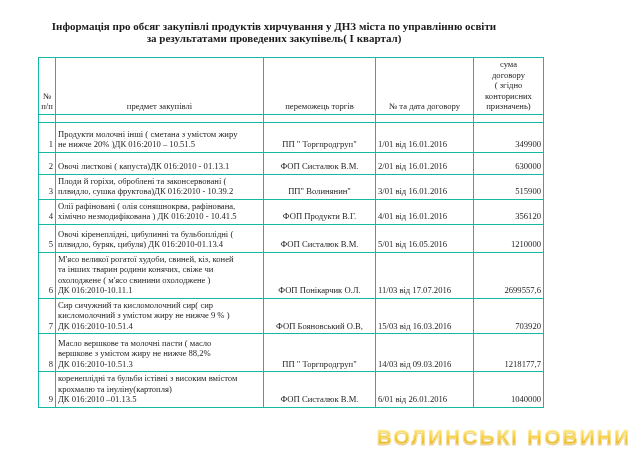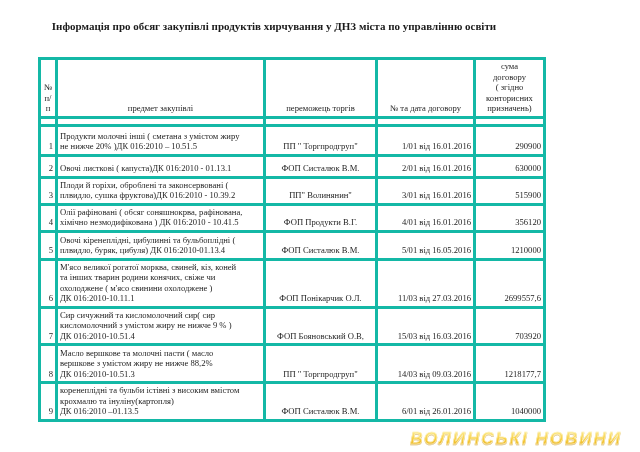--- a/index.html
+++ b/index.html
@@ -10,63 +10,63 @@
   .doc-title{
     position:absolute;top:20px;left:0;width:548px;text-align:center;
     font-weight:bold;font-size:11px;line-height:12px;color:#1b1b1b;
   }
   .proc-table{
     position:absolute;left:38px;top:57px;width:505px;
     border-collapse:collapse;table-layout:fixed;
     font-size:8.6px;line-height:10.5px;color:#1e1e1e;
   }
   .proc-table td{
-    border:3px solid #14b8a6;vertical-align:bottom;
+    border:1px solid #14b8a6;vertical-align:bottom;
     padding:1px 2px 2px 2px;overflow:hidden;box-sizing:border-box;
   }
   .col-num{width:17px;}
   .col-item{width:208px;}
   .col-winner{width:112px;}
   .col-contract{width:98px;}
   .col-sum{width:70px;}
   .cell-pre{white-space:pre-line;}
   .hdr{ text-align:center;}
   .cell-num{text-align:right;padding-right:3px;}
   .cell-item{text-align:left;padding-left:4px;margin-left:36px;}
   .cell-winner{text-align:center;}
-  .cell-contract{text-align:right;padding-left:4px;}
+  .cell-contract{text-align:left;padding-left:4px;}
   .cell-sum{text-align:right;padding-right:4px;}
   tr.hrow{height:51px;}
   tr.empty-row{height:8px;}
   tr.r1{height:30px;}
   tr.r2{height:22px;}
   tr.r3{height:22px;}
   tr.r4{height:22px;}
   tr.r5{height:28px;}
   tr.r6{height:45px;}
   tr.r7{height:35px;}
   tr.r8{height:38px;}
   tr.r9{height:27px;}
   .watermark{
-    position:absolute;right:18px;bottom:3px;
+    position:absolute;right:9px;bottom:3px;
     font-family:"Liberation Sans","DejaVu Sans",sans-serif;
-    font-weight:bold;font-size:17px;letter-spacing:2px;
+    font-weight:bold;font-size:21px;letter-spacing:2px;
     -webkit-background-clip:text;background-clip:text;color:transparent;
     -webkit-text-stroke:0.5px rgba(255,250,220,0.85);
     filter:drop-shadow(0 1px 0 rgba(190,140,20,0.45));
-    font-style:italic;
   }
 </style>
 </head>
 <body>
 
 <div class="page">
 
   <div class="doc-title">
     <div>Інформація про обсяг  закупівлі продуктів хирчування у ДНЗ міста по управлінню освіти</div>
+    <div>за результатами проведених закупівель( І квартал)</div>
   </div>
 
   <table class="proc-table">
     <colgroup>
       <col class="col-num">
         <col class="col-item">
         <col class="col-winner">
         <col class="col-contract">
         <col class="col-sum">
     </colgroup>
@@ -89,61 +89,61 @@
           <td></td>
           <td></td>
           <td></td>
       </tr>
       <tr class="r1">
         <td class="cell-num">1</td>
         <td class="cell-item cell-pre">Продукти молочні інші ( сметана з умістом жиру
 не нижче 20% )ДК 016:2010 – 10.51.5</td>
         <td class="cell-winner">ПП " Торгпродгруп"</td>
         <td class="cell-contract">1/01 від 16.01.2016</td>
-        <td class="cell-sum">290900</td>
+        <td class="cell-sum">349900</td>
       </tr>
       <tr class="r2">
         <td class="cell-num">2</td>
         <td class="cell-item cell-pre">Овочі листкові ( капуста)ДК 016:2010 - 01.13.1</td>
         <td class="cell-winner">ФОП Систалюк В.М.</td>
         <td class="cell-contract">2/01 від 16.01.2016</td>
         <td class="cell-sum">630000</td>
       </tr>
       <tr class="r3">
         <td class="cell-num">3</td>
         <td class="cell-item cell-pre">Плоди  й горіхи, оброблені та законсервовані (
 плвидло, сушка фруктова)ДК 016:2010 - 10.39.2</td>
         <td class="cell-winner">ПП" Волинянин"</td>
         <td class="cell-contract">3/01 від 16.01.2016</td>
         <td class="cell-sum">515900</td>
       </tr>
       <tr class="r4">
         <td class="cell-num">4</td>
-        <td class="cell-item cell-pre">Олії рафіновані ( обсяг соняшнокрва, рафінована,
+        <td class="cell-item cell-pre">Олії рафіновані ( олія соняшнокрва, рафінована,
 хімічно незмодифікована ) ДК 016:2010 - 10.41.5</td>
         <td class="cell-winner">ФОП Продукти В.Г.</td>
         <td class="cell-contract">4/01 від 16.01.2016</td>
         <td class="cell-sum">356120</td>
       </tr>
       <tr class="r5">
         <td class="cell-num">5</td>
         <td class="cell-item cell-pre">Овочі кіренеплідні, цибулинні та бульбоплідні (
 плвидло, буряк, цибуля) ДК 016:2010-01.13.4</td>
         <td class="cell-winner">ФОП Систалюк В.М.</td>
         <td class="cell-contract">5/01 від 16.05.2016</td>
         <td class="cell-sum">1210000</td>
       </tr>
       <tr class="r6">
         <td class="cell-num">6</td>
-        <td class="cell-item cell-pre">М'ясо великої рогатої морква, свиней, кіз, коней
+        <td class="cell-item cell-pre">М'ясо великої рогатої худоби, свиней, кіз, коней
 та інших тварин родини конячих, свіже чи
 охолоджене ( м'ясо свинини охолоджене )
  ДК 016:2010-10.11.1</td>
         <td class="cell-winner">ФОП Понікарчик О.Л.</td>
-        <td class="cell-contract">11/03 від 27.03.2016</td>
+        <td class="cell-contract">11/03 від 17.07.2016</td>
         <td class="cell-sum">2699557,6</td>
       </tr>
       <tr class="r7">
         <td class="cell-num">7</td>
         <td class="cell-item cell-pre">Сир сичужний та кисломолочний сир( сир
 кисломолочний з умістом жиру не нижче 9 % )
 ДК 016:2010-10.51.4</td>
         <td class="cell-winner">ФОП Бояновський О.В,</td>
         <td class="cell-contract">15/03 від 16.03.2016</td>
         <td class="cell-sum">703920</td>

